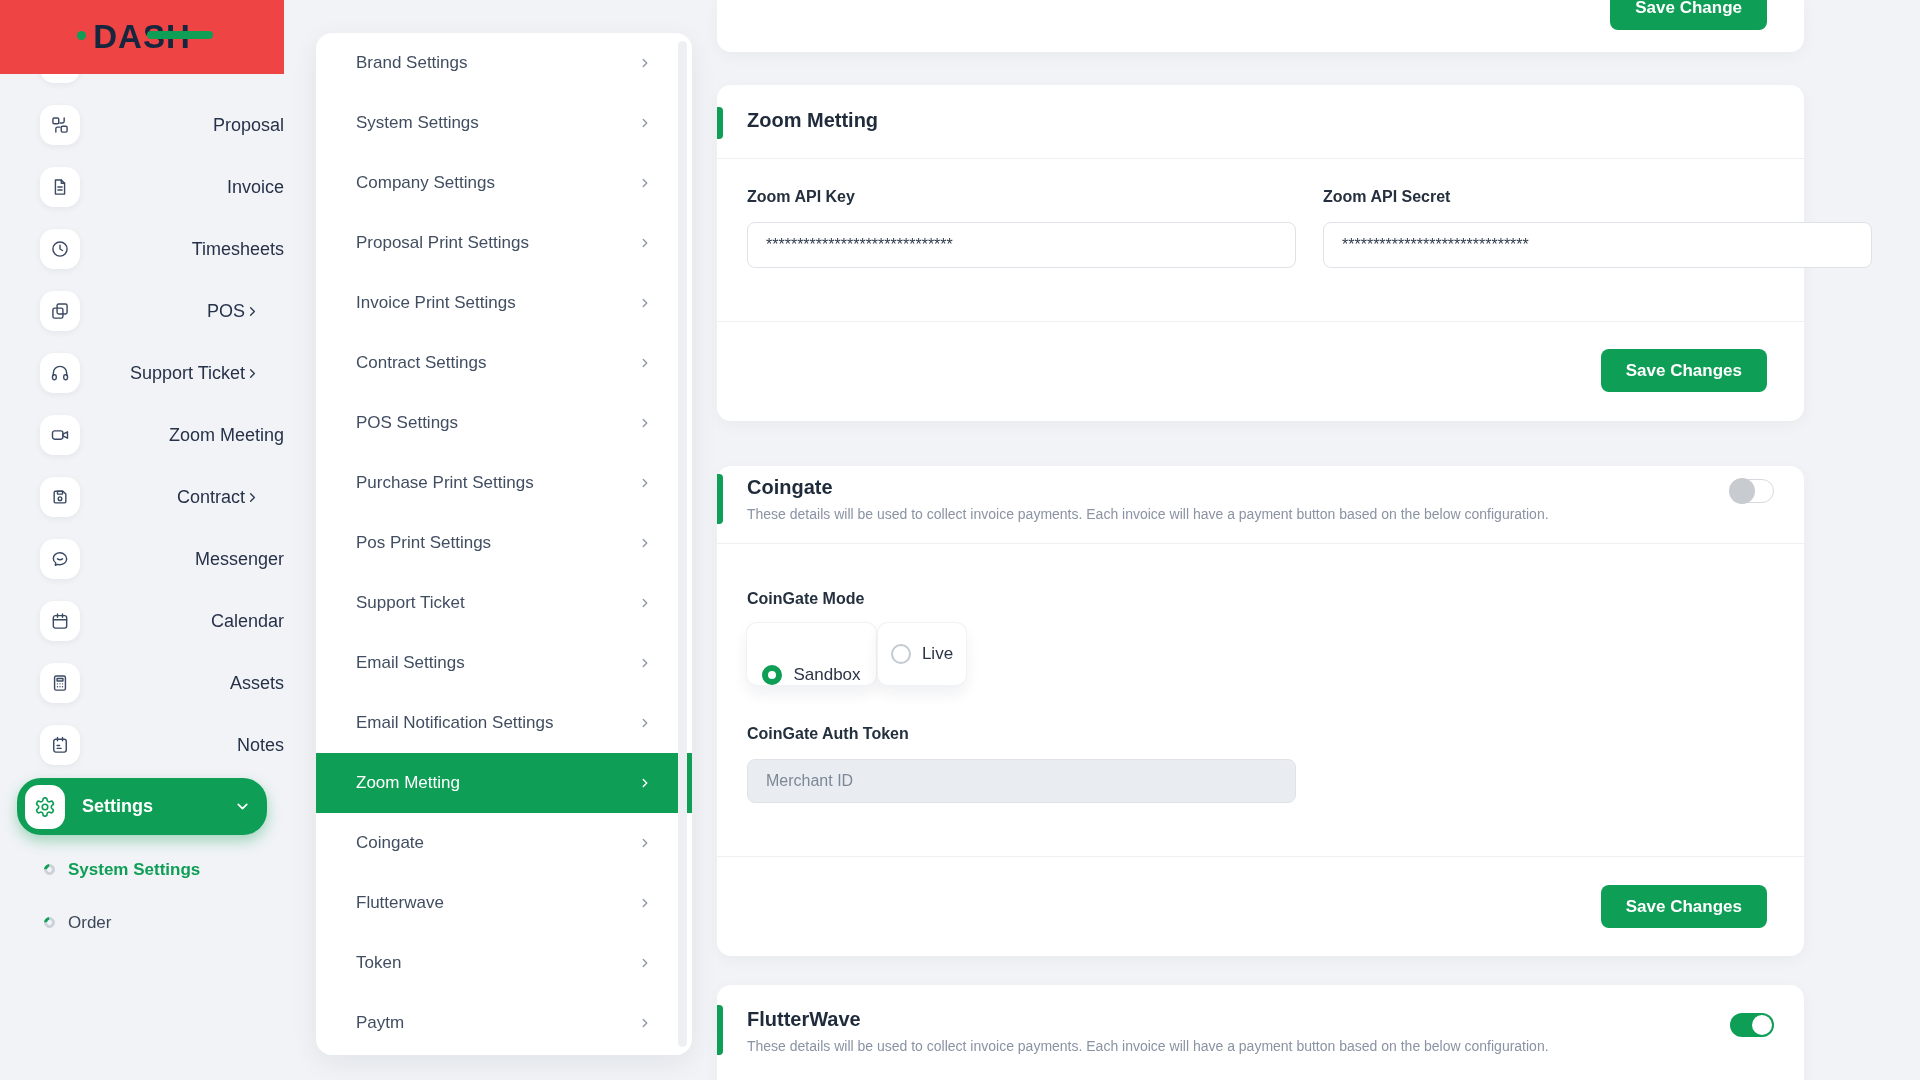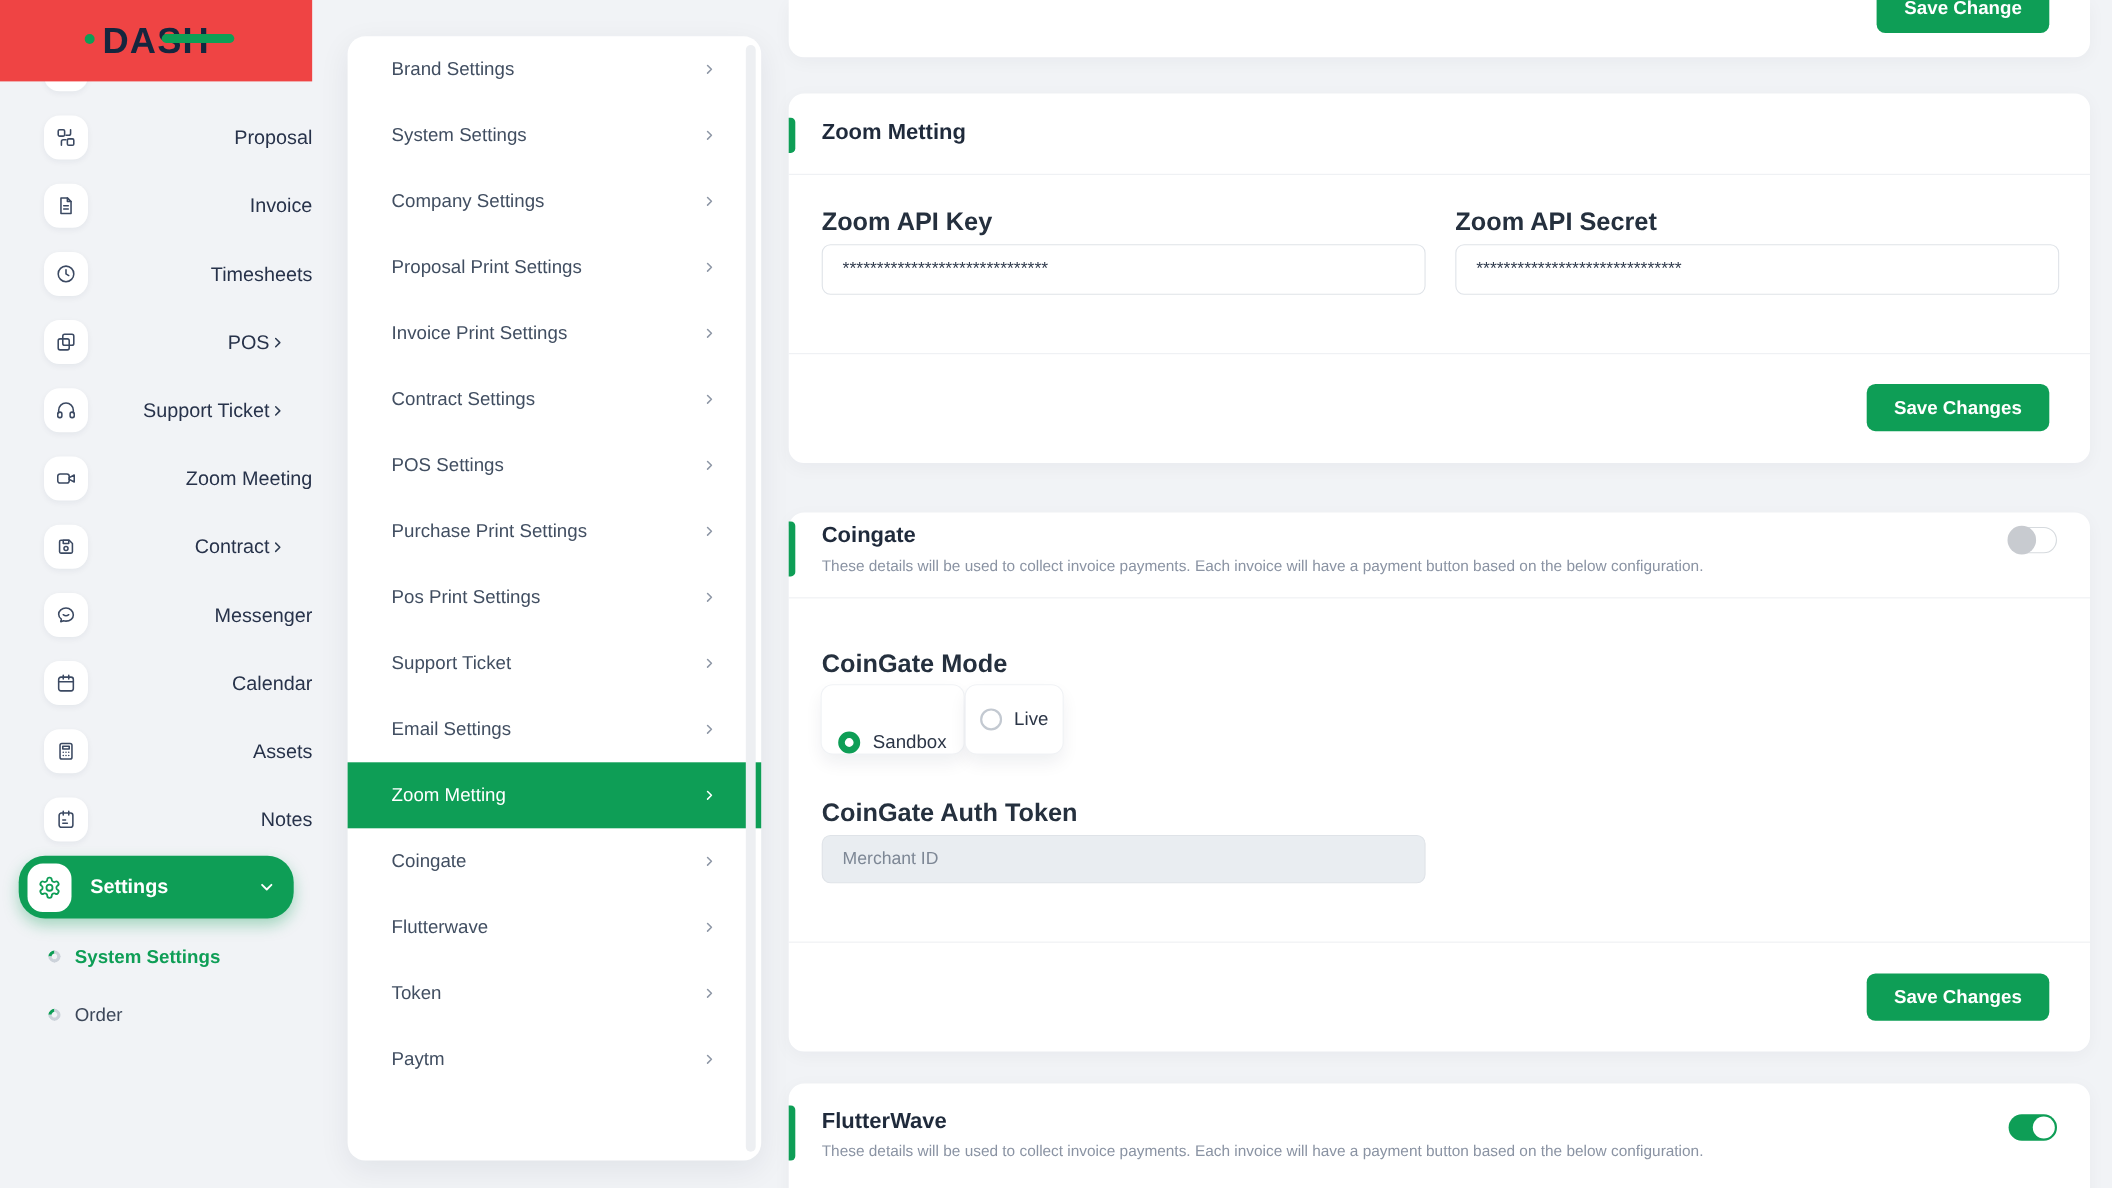--- a/index.html
+++ b/index.html
@@ -44,31 +44,31 @@
                     background:#ffffff; border-radius:16px; box-shadow:0 8px 28px rgba(20,30,60,0.07); }
   .srow { height:60px; display:flex; align-items:center; padding:0 40px 0 40px; cursor:pointer;
           color:#414e61; font-size:17px; }
   .srow .chev { margin-left:auto; color:#8e97a6; display:flex; }
   .srow.active { background:#0e9e56; color:#ffffff; }
   .srow.active .chev { color:#ffffff; }
   .panel-scroll { position:absolute; right:5px; top:8px; width:9px; height:1006px;
                   background:#edeff2; border-radius:5px; }
   
   .main { position:absolute; left:717px; top:0; width:1183px; height:1080px; }
-  .card { position:absolute; left:0; width:1183px; background:#ffffff; border-radius:14px;
+  .card { position:absolute; left:0; width:1087px; background:#ffffff; border-radius:14px;
           box-shadow:0 4px 16px rgba(20,30,60,0.04); }
   .card-top { top:0; height:52px; border-radius:0 0 14px 14px; }
   .card-zoom { top:85px; height:336px; }
   .card-coingate { top:466px; height:490px; }
   .card-flutter { top:985px; height:170px; }
   .accent-bar { position:absolute; left:0; width:6px; background:#0e9e56; border-radius:0 4px 4px 0; }
   .card-title { position:absolute; left:30px; font-size:20px; font-weight:700; color:#1f2a3b; }
   .card-desc { position:absolute; left:30px; font-size:14px; color:#8a93a3; }
   .divider { position:absolute; left:0; width:100%; height:1px; background:#eef0f3; }
-  .field-label { position:absolute; font-size:23px; font-weight:600; color:#25303e; }
+  .field-label { position:absolute; font-size:16px; font-weight:600; color:#25303e; }
   .text-input { position:absolute; height:46px; width:549px; border:1px solid #dfe3e8; border-radius:8px;
                 padding:0 18px; font-family:"Liberation Sans", sans-serif; font-size:16px; color:#2f3a4c;
                 background:#ffffff; outline:none; }
   .text-input.disabled { background:#e9edf1; color:#7d8795; }
   .text-input::placeholder { color:#7d8795; }
   .btn { position:absolute; height:43px; padding:0 25px; background:#0e9e56; color:#ffffff;
          border:none; border-radius:8px; font-family:"Liberation Sans", sans-serif;
          font-size:17px; font-weight:600; cursor:pointer; }
   .btn-topcut { top:-14px; height:44px; right:37px; }
   
@@ -356,20 +356,28 @@
       </span>
     </div>
   <div class="srow">
       <span>Email Settings</span>
       <span class="chev">
         <svg width="14" height="14" viewBox="0 0 24 24" fill="none" stroke="currentColor" stroke-width="2.4" stroke-linecap="round" stroke-linejoin="round">
           <polyline points="9 6 15 12 9 18"></polyline>
         </svg>
       </span>
     </div>
+  <div class="srow">
+      <span>Email Notification Settings</span>
+      <span class="chev">
+        <svg width="14" height="14" viewBox="0 0 24 24" fill="none" stroke="currentColor" stroke-width="2.4" stroke-linecap="round" stroke-linejoin="round">
+          <polyline points="9 6 15 12 9 18"></polyline>
+        </svg>
+      </span>
+    </div>
   <div class="srow active">
       <span>Zoom Metting</span>
       <span class="chev">
         <svg width="14" height="14" viewBox="0 0 24 24" fill="none" stroke="currentColor" stroke-width="2.4" stroke-linecap="round" stroke-linejoin="round">
           <polyline points="9 6 15 12 9 18"></polyline>
         </svg>
       </span>
     </div>
   <div class="srow">
       <span>Coingate</span>

